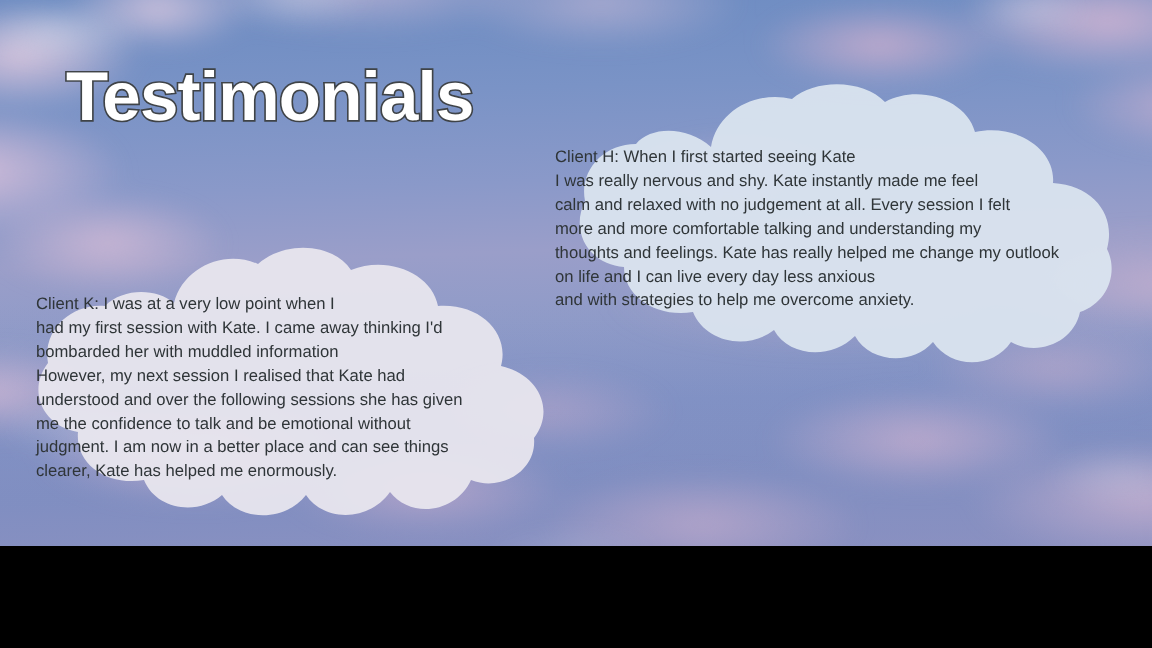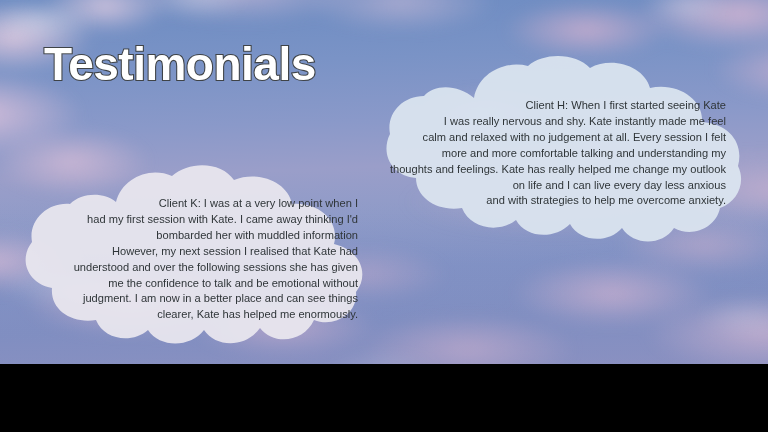--- a/index.html
+++ b/index.html
@@ -91,21 +91,21 @@
     -webkit-text-stroke: 2.2px #3f4347;
     paint-order: stroke fill;
     white-space: nowrap;
   }
 
   
   .cloud { position: absolute; }
   .cloud svg { display: block; overflow: visible; }
   .cloud-text {
     position: absolute;
-    text-align: right;
+    text-align: left;
     color: #2f3538;
     font-size: 11.1px;
     line-height: 15.9px;
     white-space: pre-line;
   }
 
   #cloud-h { left: 352px; top: 58px; width: 392px; height: 188px; }
   #cloud-h .cloud-text { left: 18px; top: 40px; width: 356px; }
 
   #cloud-k { left: 4px; top: 164px; width: 372px; height: 190px; }

